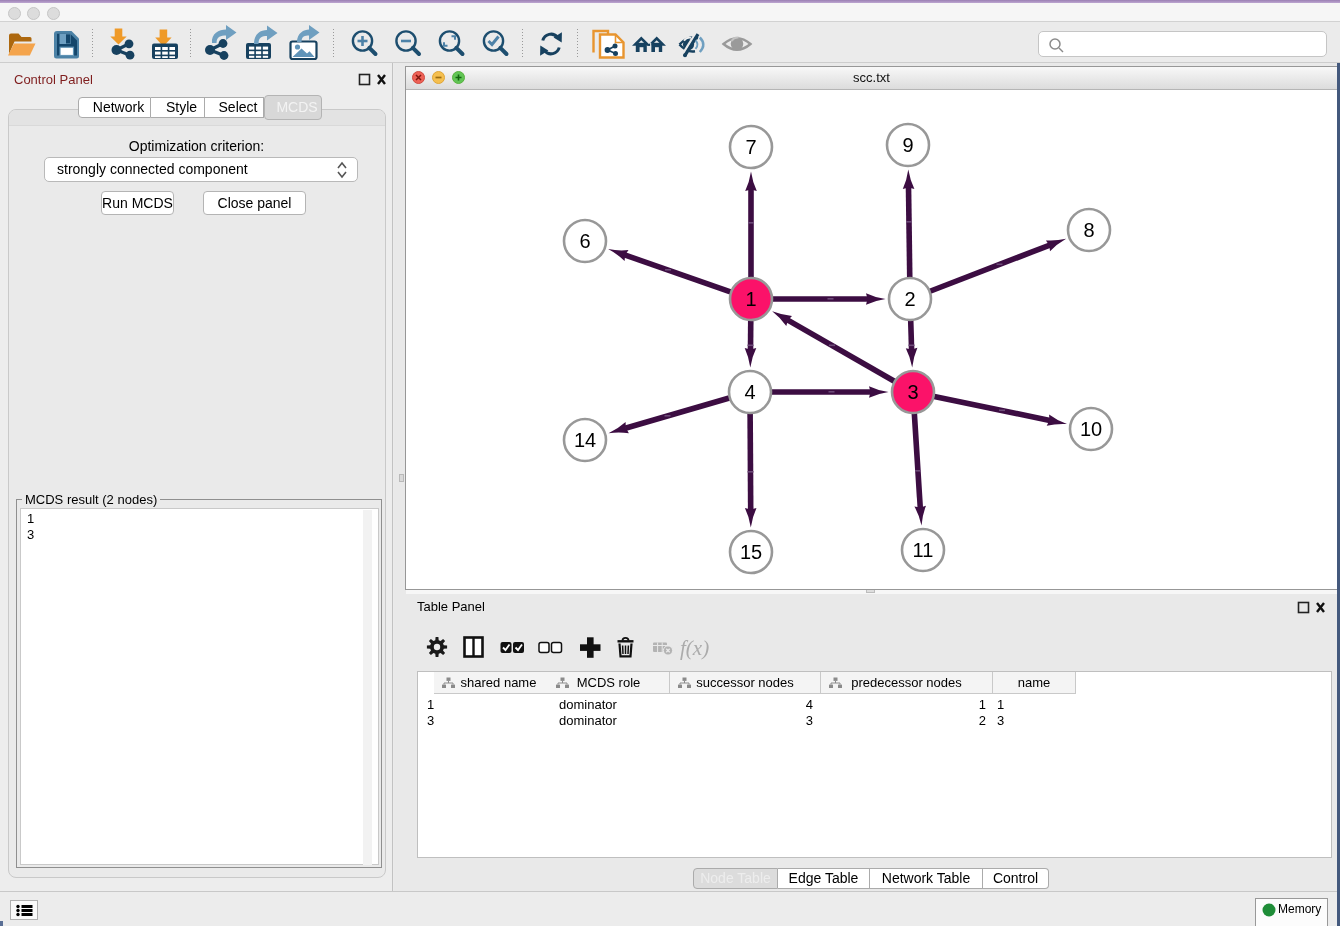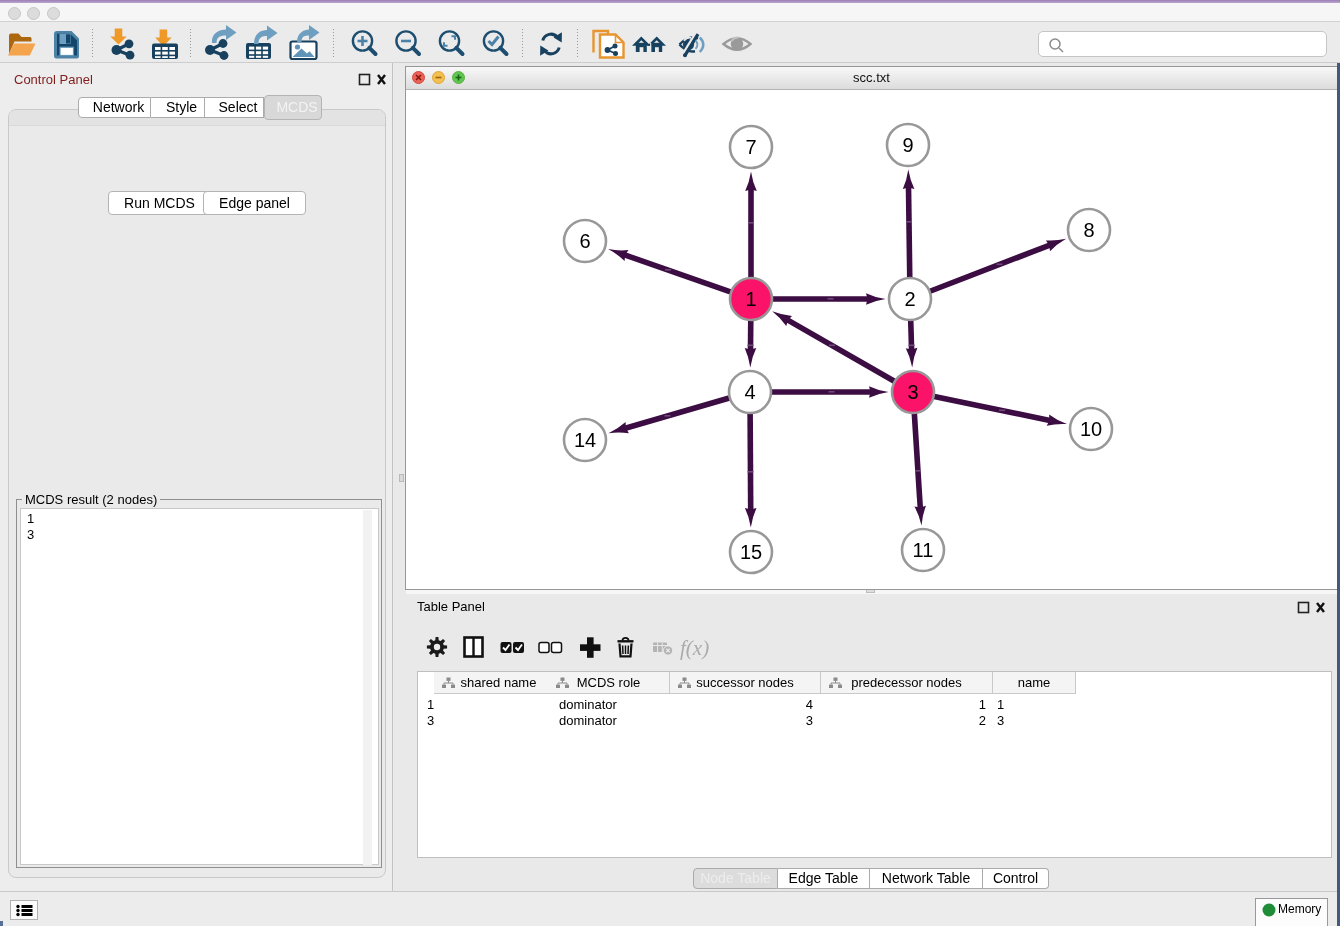--- a/index.html
+++ b/index.html
@@ -19,21 +19,21 @@
 .tab { position:absolute; top:34px; height:21px; background:#fff; border:1px solid #ababab; font-size:14px; text-align:center; line-height:19px; color:#000; border-left:none;padding-left:8px; }
 #tabN { left:78px; width:73px; border-left:1px solid #ababab; border-radius:4px 0 0 4px; }
 #tabS { left:151px; width:54px; }
 #tabSe { left:205px; width:59px; }
 #tabM { left:264px; top:32px; height:25px; width:58px; background:#d8d8d8; border:1px solid #b4b4b4; border-radius:4px; color:#f3f3f3; line-height:23px; }
 #cpcontent { position:absolute; left:8px; top:46px; width:378px; height:769px; border:1px solid #c9c9c9; border-radius:8px; background:#eaeaea; overflow:hidden; }
 #cptop { position:absolute; left:0; top:0; width:100%; height:16px; background:#e3e3e3; border-bottom:1px solid #d9d9d9; }
 #optlabel { position:absolute; left:0; top:75px; width:393px; text-align:center; font-size:14px; }
 #dropdown { position:absolute; left:44px; top:94px; width:314px; height:25px; background:#fff; border:1px solid #b9b9b9; border-radius:5px; font-size:14px; line-height:23px; padding-left:12px; }
 .btn { position:absolute; top:128px; height:24px; background:#fff; border:1px solid #b4b4b4; border-radius:4px; font-size:14px; text-align:center; line-height:22px; }
-#btnRun { left:108px; width:103px; }
+#btnRun { left:101px; width:73px; }
 #btnClose { left:203px; width:103px; }
 #fieldset { position:absolute; left:16px; top:436px; width:366px; height:369px; border:1px solid #8f8f8f; }
 #legend { position:absolute; left:5px; top:-8px; background:#eaeaea; padding:0 3px; font-size:13px; }
 #mcdsbox { position:absolute; left:3px; top:8px; width:359px; height:357px; background:#fff; border:1px solid #c9c9c9; font-size:13px; line-height:16px; padding:2px 0 0 6px; }
 #mcdssb { position:absolute; right:6px; top:1px; width:9px; height:355px; background:#f2f2f2; }
 #splitterhandle { left:399px; top:474px; width:5px; height:8px; background:#d9d9d9; border:1px solid #b9b9b9; }
 #frame { left:405px; top:66px; width:933px; height:524px; background:#fff; border:1px solid #979797;padding-left:8px; }
 #ftitle { position:absolute; left:0; top:0; width:100%; height:23px; background:linear-gradient(#f8f8f8,#dcdcdc); border-bottom:1px solid #b5b5b5; }
 #ftext { position:absolute; width:100%; text-align:center; font-size:13px; top:3px; color:#111; }
 .mac { position:absolute; top:3.5px; width:13px; height:13px; border-radius:50%; }
@@ -216,22 +216,29 @@
       <rect x="1.5" y="1.5" width="10" height="10" fill="none" stroke="#222" stroke-width="1.6"></rect>
       <path d="M20 2 L27 11 M27 2 L20 11" stroke="#111" stroke-width="2.4"></path>
     </svg>
   <div id="cpcontent">
       <div id="cptop"></div>
     </div>
   <div class="tab" id="tabN">Network</div>
   <div class="tab" id="tabS">Style</div>
   <div class="tab" id="tabSe">Select</div>
   <div class="tab" id="tabM">MCDS</div>
+  <div id="optlabel">Optimization criterion:</div>
+  <div id="dropdown">strongly connected component
+    <svg width="10" height="16" style="right:10px;top:4px">
+        <path d="M1 6 L5 1 L9 6" fill="none" stroke="#555" stroke-width="1.6"></path>
+        <path d="M1 10 L5 15 L9 10" fill="none" stroke="#555" stroke-width="1.6"></path>
+      </svg>
+  </div>
   <div class="btn" id="btnRun">Run MCDS</div>
-  <div class="btn" id="btnClose">Edge panel</div>
+  <div class="btn" id="btnClose">Close panel</div>
   <div id="fieldset">
     <div id="legend">MCDS result (2 nodes)</div>
     <div id="mcdsbox">1<br>3<div id="mcdssb"></div></div>
   </div>
 </div>
 <div class="abs" id="rightarea"></div>
 <div class="abs" id="splitterhandle"></div>
 <div class="abs" style="left:406px;top:590px;width:932px;height:4px;background:#f7f7f7"></div>
 <div class="abs" style="left:866px;top:587px;width:9px;height:6px;background:#dedede;border:1px solid #bdbdbd"></div>
 <div class="abs" id="frame">

